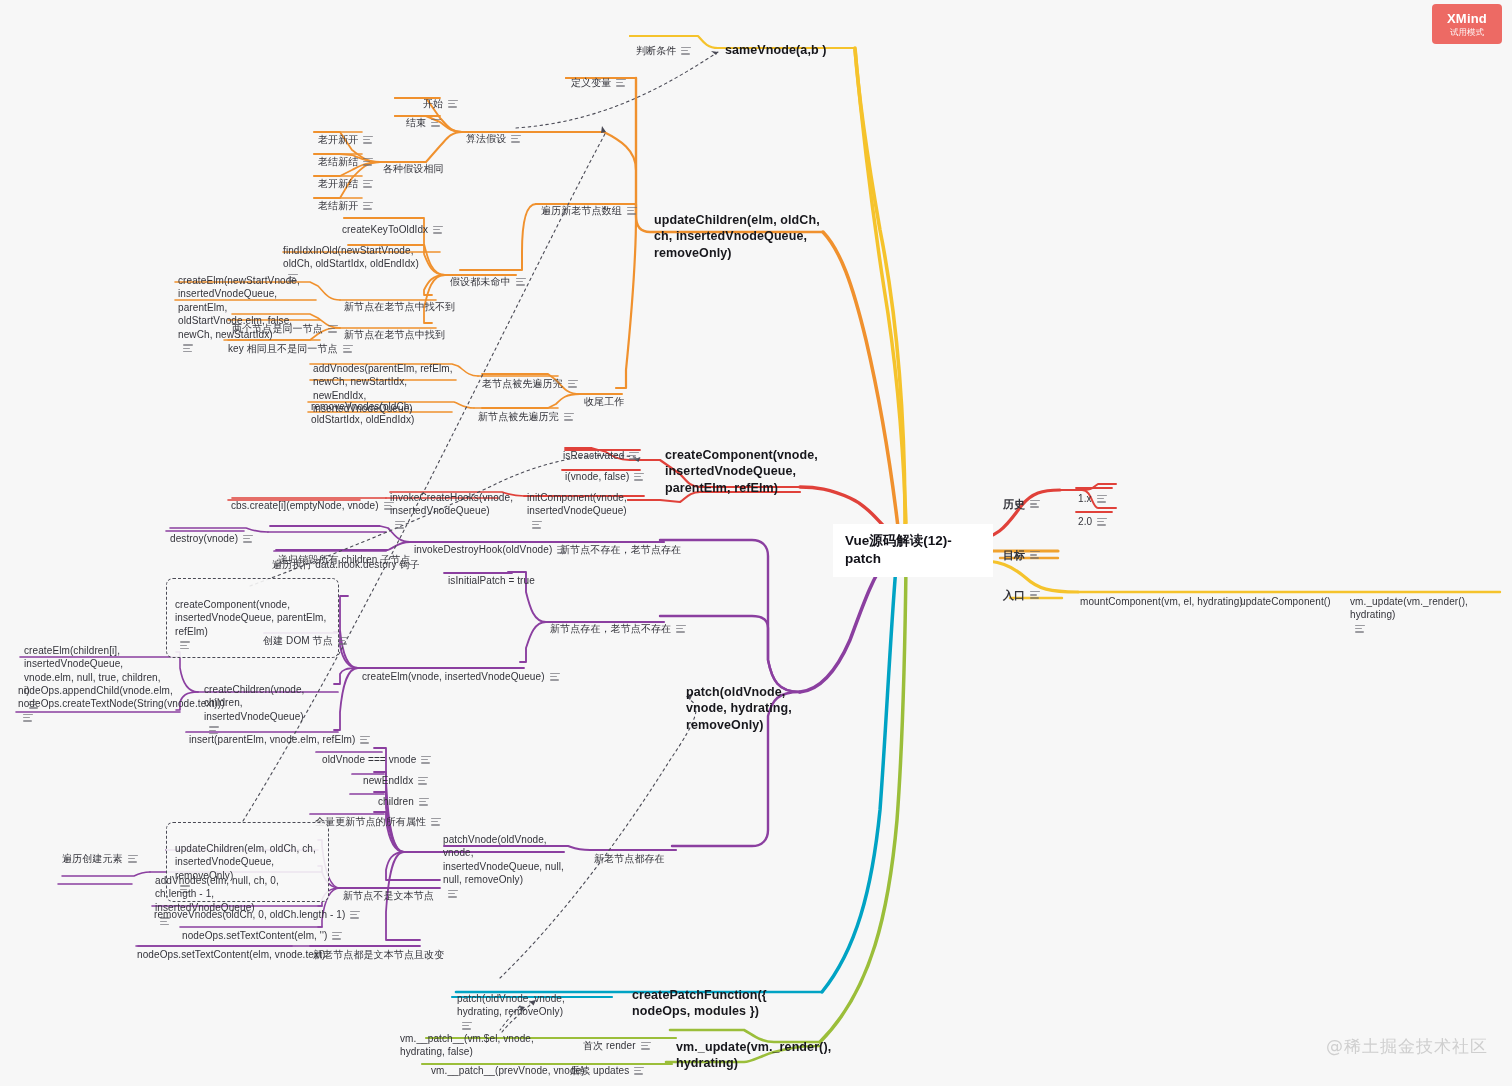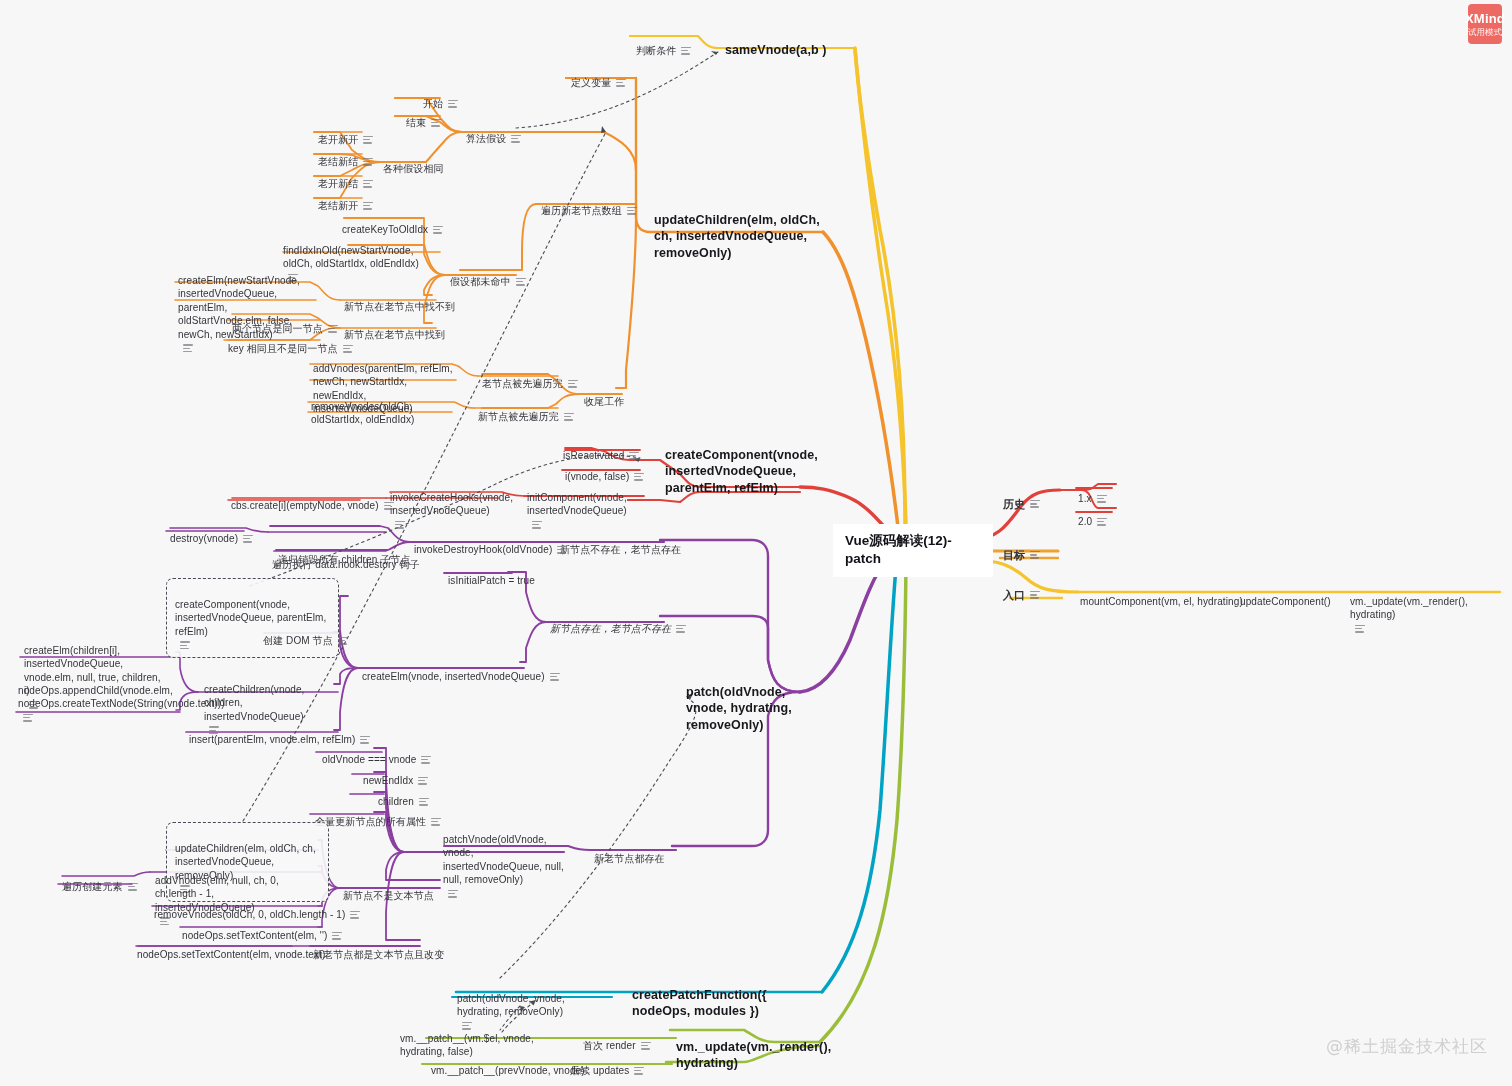--- a/index.html
+++ b/index.html
@@ -48,21 +48,21 @@
     left:833px;top:524px;width:138px;
     background:#ffffff;
     padding:8px 10px 9px 12px;
     font-weight:bold;font-size:13.5px;line-height:1.33;
     color:#111118;
     box-shadow:0 0 0 0 rgba(0,0,0,0);
   }
 
   
   #xmind-badge{
-    position:absolute;right:10px;top:4px;width:34px;height:40px;
+    position:absolute;right:10px;top:4px;width:70px;height:40px;
     background:#ed6a64;border-radius:4px;color:#fff;
     display:flex;flex-direction:column;align-items:center;justify-content:center;
     font-weight:bold;
   }
   #xmind-badge .x1{font-size:13px;letter-spacing:.2px;line-height:1;}
   #xmind-badge .x2{font-size:8.5px;font-weight:normal;margin-top:3px;line-height:1;opacity:.95;}
 
   #watermark{
     position:absolute;right:24px;bottom:28px;
     font-size:17px;color:#cfcfcf;letter-spacing:1px;
@@ -437,21 +437,21 @@
   <div class="node cn" style="left:272px;top:544px;">
     <span class="tx">遍历执行 data.hook.destory 钩子</span>
   </div>
   <div class="node" style="left:170px;top:518px;">
     <span class="tx">destroy(vnode)</span><span class="note"><i></i><i></i><i></i></span>
   </div>
   <div class="node cn" style="left:278px;top:539px;">
     <span class="tx">递归销毁所有 children 子节点</span>
   </div>
 
-  <div class="node cn" style="left:550px;top:608px;font-style:italic;">
+  <div class="node cn" style="left:550px;top:608px;">
     <span class="tx">新节点存在，老节点不存在</span><span class="note"><i></i><i></i><i></i></span>
   </div>
   <div class="node" style="left:448px;top:560px;">
     <span class="tx">isInitialPatch = true</span>
   </div>
   <div class="node" style="left:362px;top:656px;">
     <span class="tx">createElm(vnode, insertedVnodeQueue)</span><span class="note"><i></i><i></i><i></i></span>
   </div>
   <div class="node dashed" style="left:166px;top:578px;width:155px;">
     <span class="tx">createComponent(vnode, insertedVnodeQueue, parentElm, refElm)</span><span class="note"><i></i><i></i><i></i></span>
@@ -493,21 +493,21 @@
 
   <div class="node cn" style="left:343px;top:875px;">
     <span class="tx">新节点不是文本节点</span>
   </div>
   <div class="node dashed" style="left:166px;top:822px;width:145px;">
     <span class="tx">updateChildren(elm, oldCh, ch, insertedVnodeQueue, removeOnly)</span><span class="note"><i></i><i></i><i></i></span>
   </div>
   <div class="node" style="left:155px;top:860px;width:152px;">
     <span class="tx">addVnodes(elm, null, ch, 0, ch.length - 1, insertedVnodeQueue)</span><span class="note"><i></i><i></i><i></i></span>
   </div>
-  <div class="node cn" style="left:62px;top:866px;">
+  <div class="node cn" style="left:62px;top:838px;">
     <span class="tx">遍历创建元素</span><span class="note"><i></i><i></i><i></i></span>
   </div>
   <div class="node" style="left:154px;top:894px;">
     <span class="tx">removeVnodes(oldCh, 0, oldCh.length - 1)</span><span class="note"><i></i><i></i><i></i></span>
   </div>
   <div class="node" style="left:182px;top:915px;">
     <span class="tx">nodeOps.setTextContent(elm, '')</span><span class="note"><i></i><i></i><i></i></span>
   </div>
 
   <div class="node cn" style="left:313px;top:934px;">

